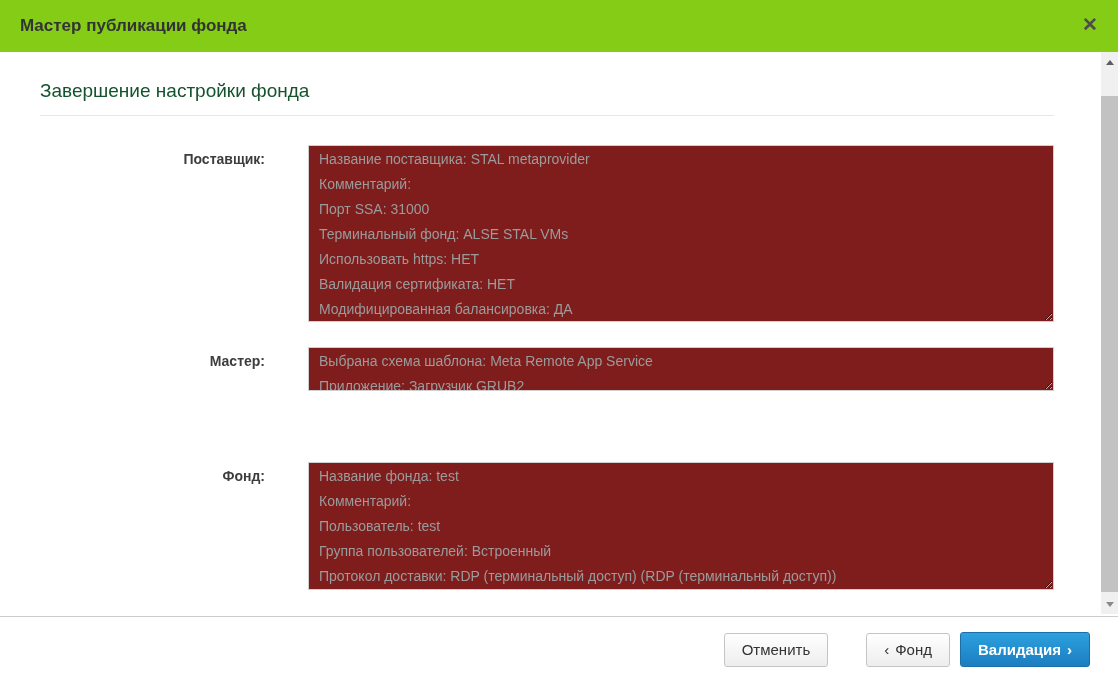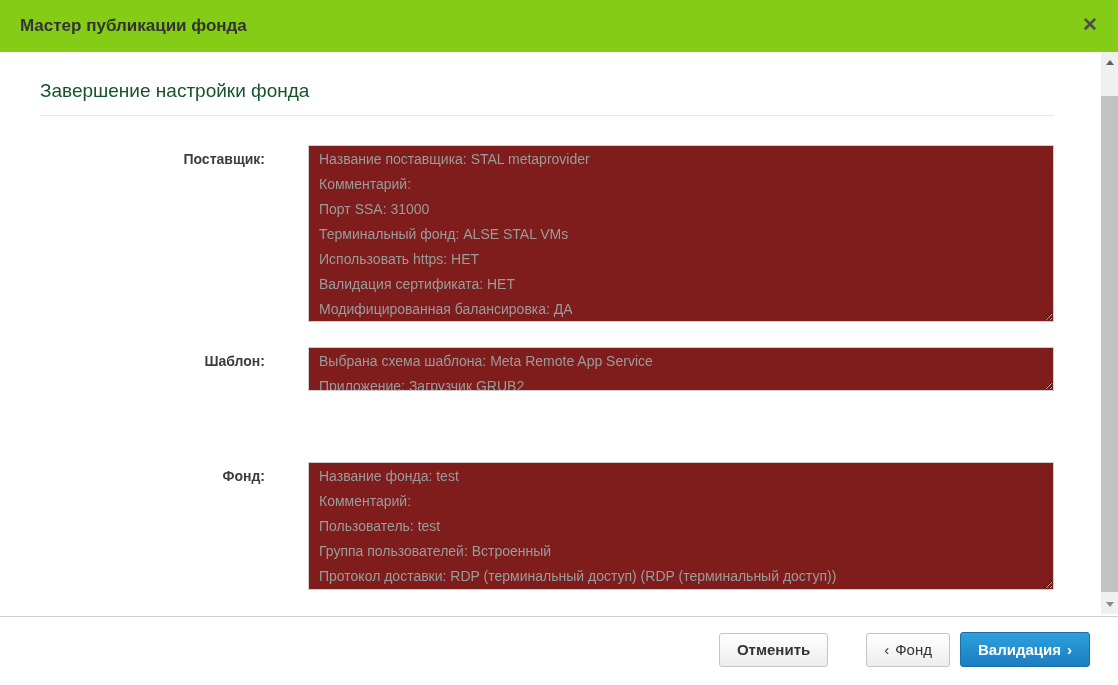--- a/index.html
+++ b/index.html
@@ -152,21 +152,21 @@
     padding: 0 17px;
     border-radius: 3px;
     cursor: pointer;
     white-space: nowrap;
   }
   .btn-default {
     background: linear-gradient(#ffffff, #ededed);
     border: 1px solid #c5c5c5;
     color: #333333;
   }
-  .btn-cancel { margin-right: 38px; font-weight: bold; }
+  .btn-cancel { margin-right: 38px; }
   .btn-back   { margin-right: 10px; }
   .btn-primary {
     background: linear-gradient(#2da0dd, #1b7ec0);
     border: 1px solid #1a6fa8;
     color: #ffffff;
     font-weight: bold;
     height: 35px;
   }
   .chevron { font-size: 15px; }
   .btn-back .chevron { margin-right: 6px; }
@@ -192,21 +192,21 @@
 Комментарий:
 Порт SSA: 31000
 Терминальный фонд: ALSE STAL VMs
 Использовать https: НЕТ
 Валидация сертификата: НЕТ
 Модифицированная балансировка: ДА</textarea>
     </div>
   </div>
 
   <div class="form-row row-template">
-    <div class="form-label">Шаблон:</div>
+    <div class="form-label">Мастер:</div>
     <div class="form-field">
       <textarea class="summary ta-template" readonly="" style="">Выбрана схема шаблона: Meta Remote App Service
 Приложение: Загрузчик GRUB2</textarea>
     </div>
   </div>
 
   <div class="form-row row-pool">
     <div class="form-label">Фонд:</div>
     <div class="form-field">
       <textarea class="summary ta-pool" readonly="" style="">Название фонда: test

